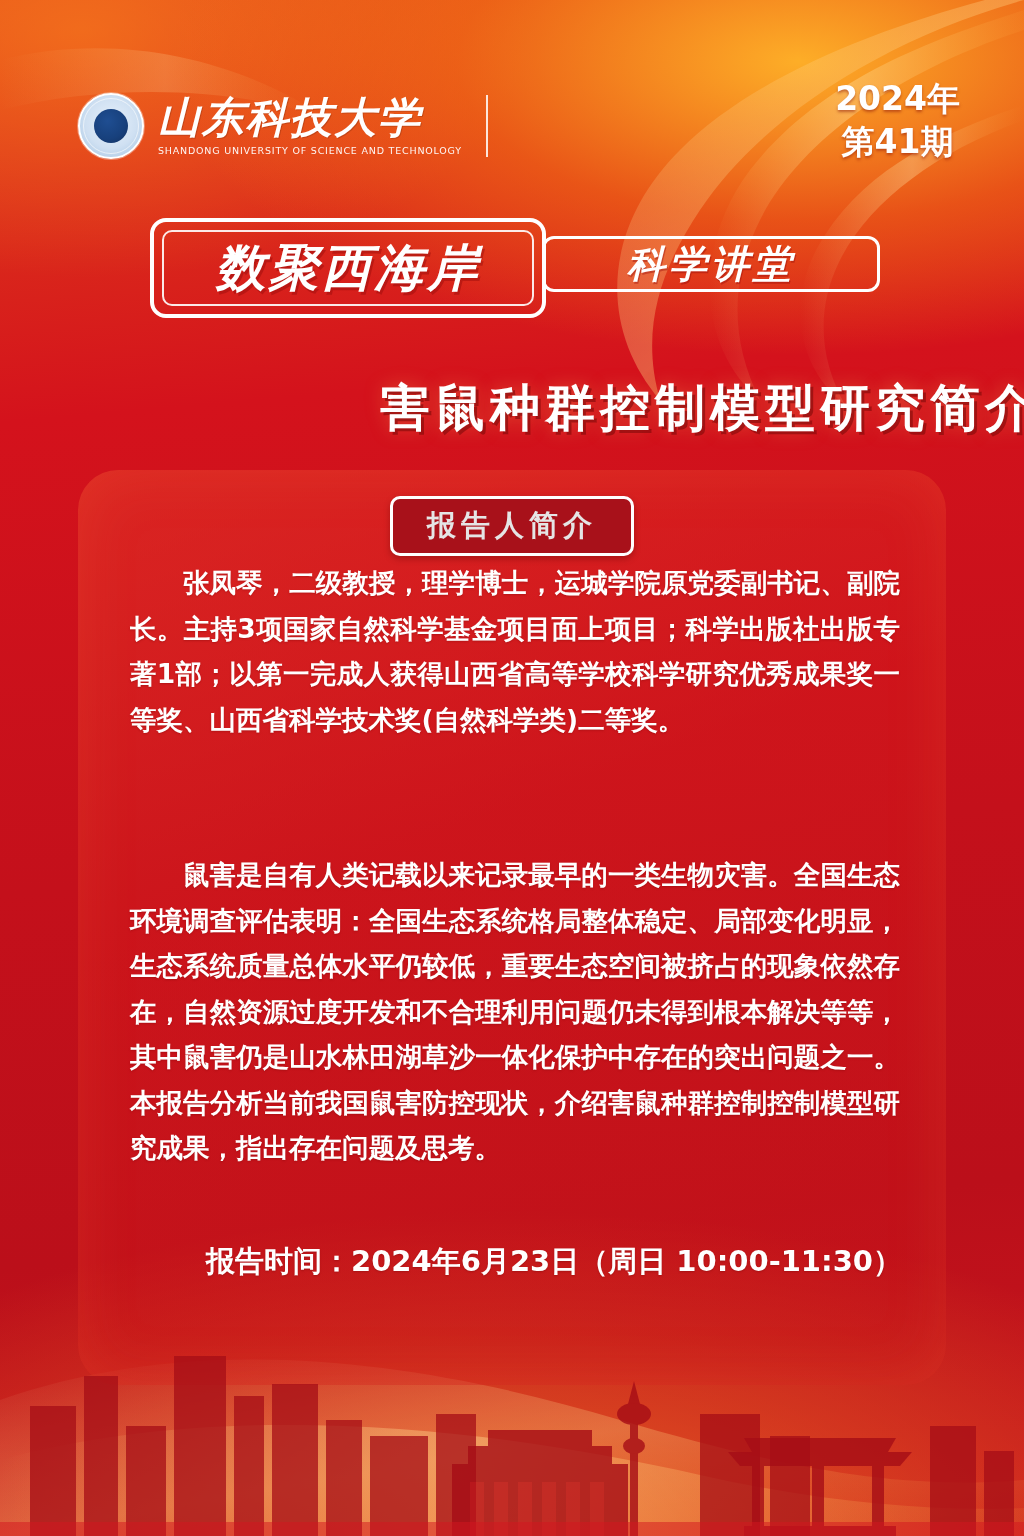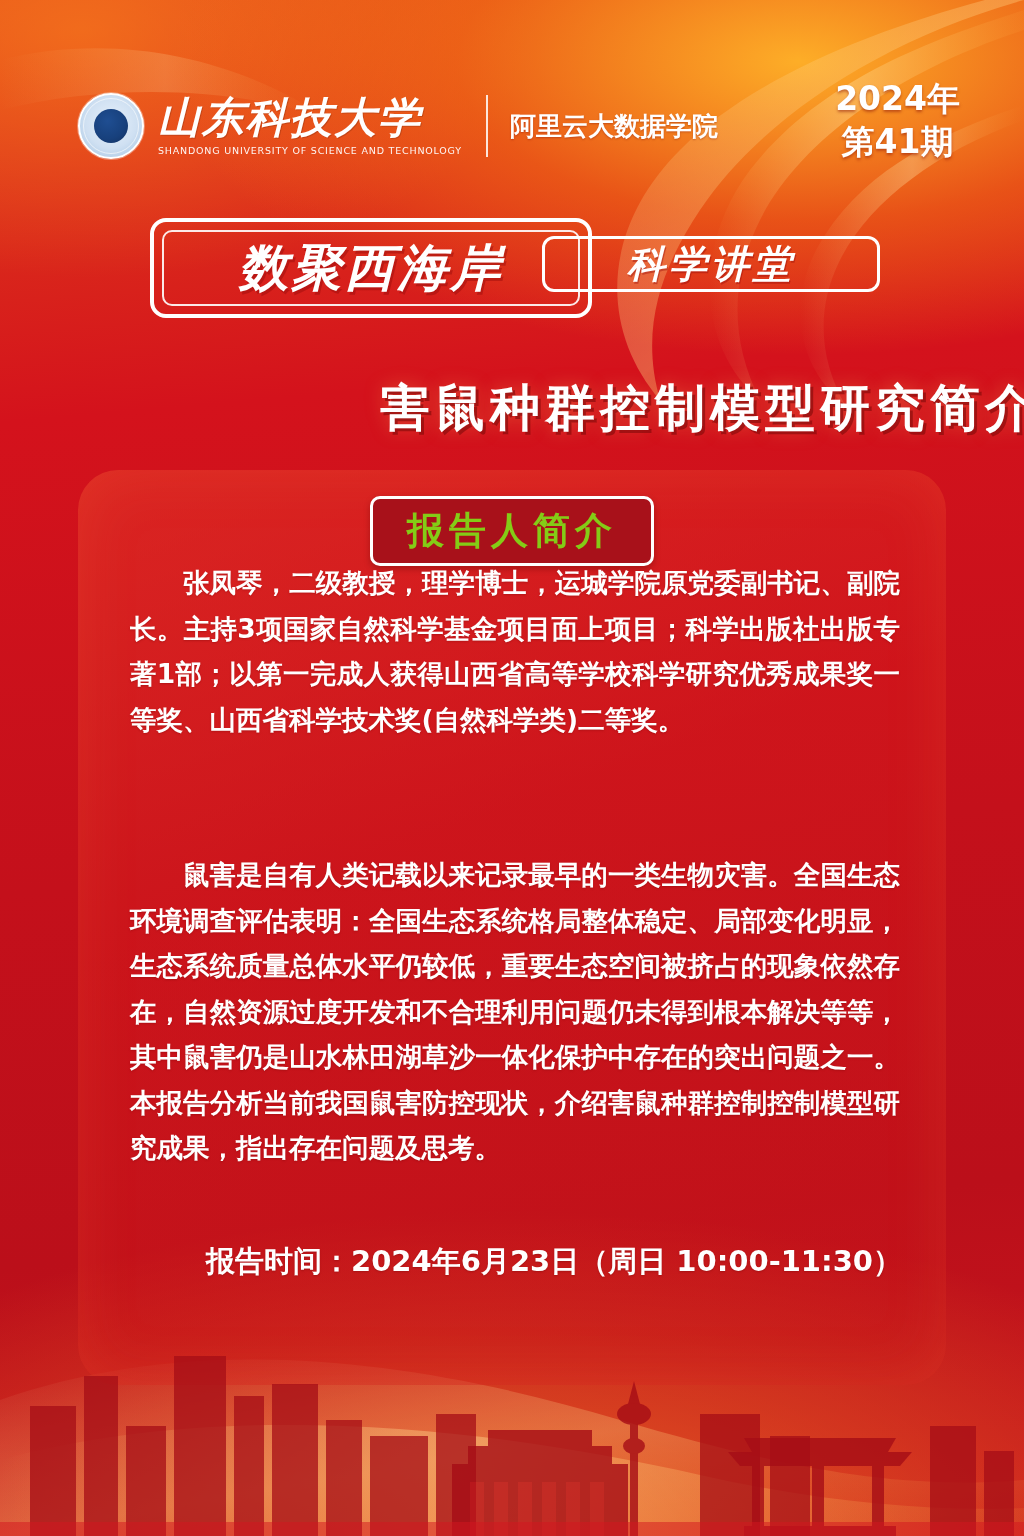--- a/index.html
+++ b/index.html
@@ -80,21 +80,21 @@
     text-align:center;white-space:nowrap;
     text-shadow:0 2px 3px rgba(140,20,10,.5);
   }
 
   
   .plaque{
     position:absolute;top:218px;left:150px;
     width:730px;height:100px;
   }
   .plaque-left{
-    position:absolute;left:0;top:0;width:442px;height:100px;
+    position:absolute;left:0;top:0;width:396px;height:100px;
     border:4px solid #fff;border-radius:16px;
     box-sizing:border-box;
   }
   .plaque-left-inner{
     position:absolute;left:8px;top:8px;right:8px;bottom:8px;
     border:2px solid rgba(255,255,255,.9);border-radius:10px;
     display:flex;align-items:center;justify-content:center;
   }
   .plaque-left .txt{
     font-family:"DejaVu Serif","Liberation Serif",serif;
@@ -137,21 +137,21 @@
     border-radius:40px 40px 40px 40px;
     background:linear-gradient(160deg, rgba(226,54,40,.55) 0%, rgba(214,26,28,.45) 40%, rgba(198,18,24,.35) 100%);
     box-shadow:inset 0 0 60px rgba(255,120,60,.18);
   }
 
   .badge{
     position:absolute;left:50%;transform:translateX(-50%);
     border:3px solid #fff;border-radius:10px;
     background:#a8111a;
     padding:7px 34px;
-    color:#84cc16;font-weight:700;font-size:37px;letter-spacing:5px;
+    color:#e5e5e5;font-weight:700;font-size:29px;letter-spacing:5px;
     white-space:nowrap;
     box-shadow:0 3px 6px rgba(90,5,5,.35);
   }
   #badge-speaker{top:26px;}
   #badge-abstract{top:312px;}
 
   .para{
     position:absolute;left:52px;right:46px;
     color:#fff;font-size:26.5px;line-height:1.72;
     text-align:justify;text-justify:inter-ideograph;
@@ -215,21 +215,20 @@
     <div class="logo-emblem">
       <div class="ring-txt"></div>
     </div>
     <div class="logo-cn">
       <div class="cn">山东科技大学</div>
       <div class="en">SHANDONG UNIVERSITY OF SCIENCE AND TECHNOLOGY</div>
     </div>
   </div>
   <div class="divider-v"></div>
   <div class="college">
-    <div>阿里云大数据学院</div>
   </div>
 </div>
 
 <div class="issue">
   <div>2024年</div>
   <div>第41期</div>
 </div>
 
 <div class="plaque">
   <div class="plaque-left">

